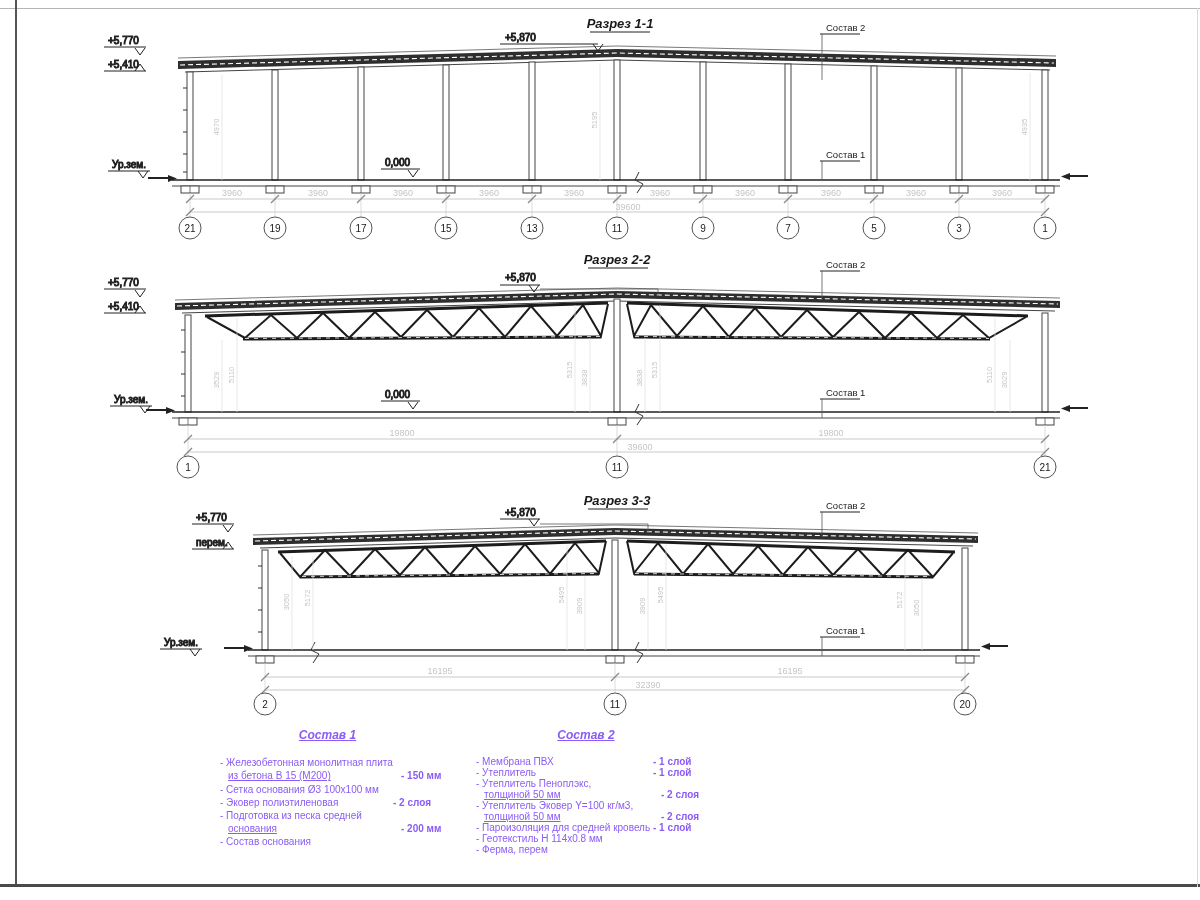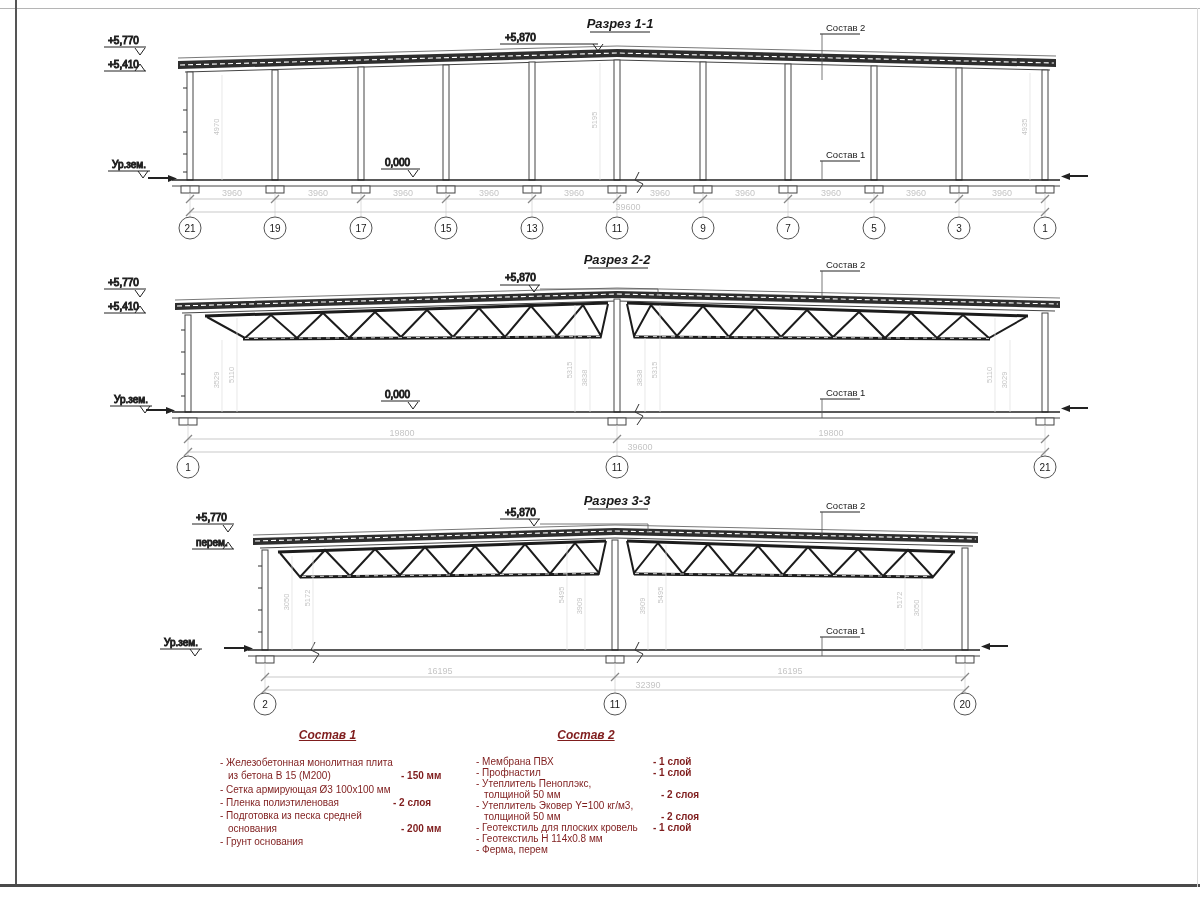--- a/index.html
+++ b/index.html
@@ -1,17 +1,17 @@
 <!DOCTYPE html>
 <html><head>
 <meta charset="utf-8">
 <style>
   html,body{margin:0;padding:0;background:#fff;}
   .sheet{position:relative;width:1200px;height:900px;background:#fff;overflow:hidden;
-         font-family:"Liberation Sans",sans-serif;color:#7f1d1d;}
+         font-family:"Liberation Sans",sans-serif;color:#8b5cf6;}
   .border-left{position:absolute;left:15px;top:0;width:2px;height:887px;background:#555;}
   .border-bottom{position:absolute;left:0;top:884px;width:1200px;height:3px;background:#4a4a4a;}
   .border-top{position:absolute;left:0;top:8px;width:1200px;height:1px;background:#b5b5b5;}
   .border-right{position:absolute;left:1197px;top:8px;width:1px;height:879px;background:#d8d8d8;}
   svg{position:absolute;left:0;top:0;}
   svg text{font-family:"Liberation Sans",sans-serif;fill:#1a1a1a;}
   .title-txt{font-size:13px;font-style:italic;font-weight:600;}
   .lvl-txt{font-size:10px;}
   .lbl-txt{font-size:9.5px;}
   .bub-txt{font-size:10px;}
@@ -26,21 +26,21 @@
   .tick{stroke:#888;stroke-width:1.2;}
   .truss{stroke:#1c1c1c;fill:none;}
   .lvl{stroke:#222;stroke-width:1;}
   .comp{position:absolute;font-size:10px;line-height:13.2px;}
   .comp2 .rows{line-height:11px;}
   .comp-title{font-size:12px;font-style:italic;font-weight:600;text-decoration:underline;text-align:center;margin-bottom:14px;}
   .comp .rows{margin-top:12px;}
   .crow{display:flex;}
   .crow .t{width:173px;}
   .comp2 .crow .t{width:177px;}
-  .crow .t.ind{padding-left:8px;}
+  .crow .t.ind{padding-left:8px;text-decoration:underline;}
   .crow .v{white-space:nowrap;font-weight:bold;}
 </style>
 </head>
 <body>
 
 <div class="sheet">
   <div class="border-top"></div>
   <div class="border-left"></div>
   <div class="border-bottom"></div>
   <div class="border-right"></div>
@@ -499,71 +499,71 @@
     <div class="rows">
       <div class="crow">
           <span class="t">- Железобетонная  монолитная плита</span>
           <span class="v"></span>
         </div>
       <div class="crow">
           <span class="t ind">из бетона В 15 (М200)</span>
           <span class="v">- 150 мм</span>
         </div>
       <div class="crow">
-          <span class="t">- Сетка армирующая Ø3 100х100 мм</span>
-          <span class="v"></span>
-        </div>
-      <div class="crow">
-          <span class="t">- Пленка полиэтиленовая</span>
+          <span class="t">- Сетка основания Ø3 100х100 мм</span>
+          <span class="v"></span>
+        </div>
+      <div class="crow">
+          <span class="t">- Эковер полиэтиленовая</span>
           <span class="v">-  2 слоя</span>
         </div>
       <div class="crow">
           <span class="t">- Подготовка из песка средней</span>
           <span class="v"></span>
         </div>
       <div class="crow">
           <span class="t ind">основания</span>
           <span class="v">- 200 мм</span>
         </div>
       <div class="crow">
-          <span class="t">- Грунт основания</span>
+          <span class="t">- Состав основания</span>
           <span class="v"></span>
         </div>
     </div>
   </div>
 
   <div class="comp comp2" style="left:476px;top:729px;width:260px">
     <div class="comp-title" style="width:220px">Состав 2</div>
     <div class="rows">
       <div class="crow">
           <span class="t">- Мембрана ПВХ</span>
           <span class="v">- 1 слой</span>
         </div>
       <div class="crow">
-          <span class="t">- Профнастил</span>
+          <span class="t">- Утеплитель</span>
           <span class="v">- 1 слой</span>
         </div>
       <div class="crow">
           <span class="t">- Утеплитель Пеноплэкс,</span>
           <span class="v"></span>
         </div>
       <div class="crow">
           <span class="t ind">толщиной 50 мм</span>
           <span class="v">- 2 слоя</span>
         </div>
       <div class="crow">
           <span class="t">- Утеплитель Эковер Y=100 кг/м3,</span>
           <span class="v"></span>
         </div>
       <div class="crow">
           <span class="t ind">толщиной 50 мм</span>
           <span class="v">- 2 слоя</span>
         </div>
       <div class="crow">
-          <span class="t">- Геотекстиль для плоских кровель</span>
+          <span class="t">- Пароизоляция для средней кровель</span>
           <span class="v">- 1 слой</span>
         </div>
       <div class="crow">
           <span class="t">- Геотекстиль Н 114х0.8 мм</span>
           <span class="v"></span>
         </div>
       <div class="crow">
           <span class="t">- Ферма, перем</span>
           <span class="v"></span>
         </div>

